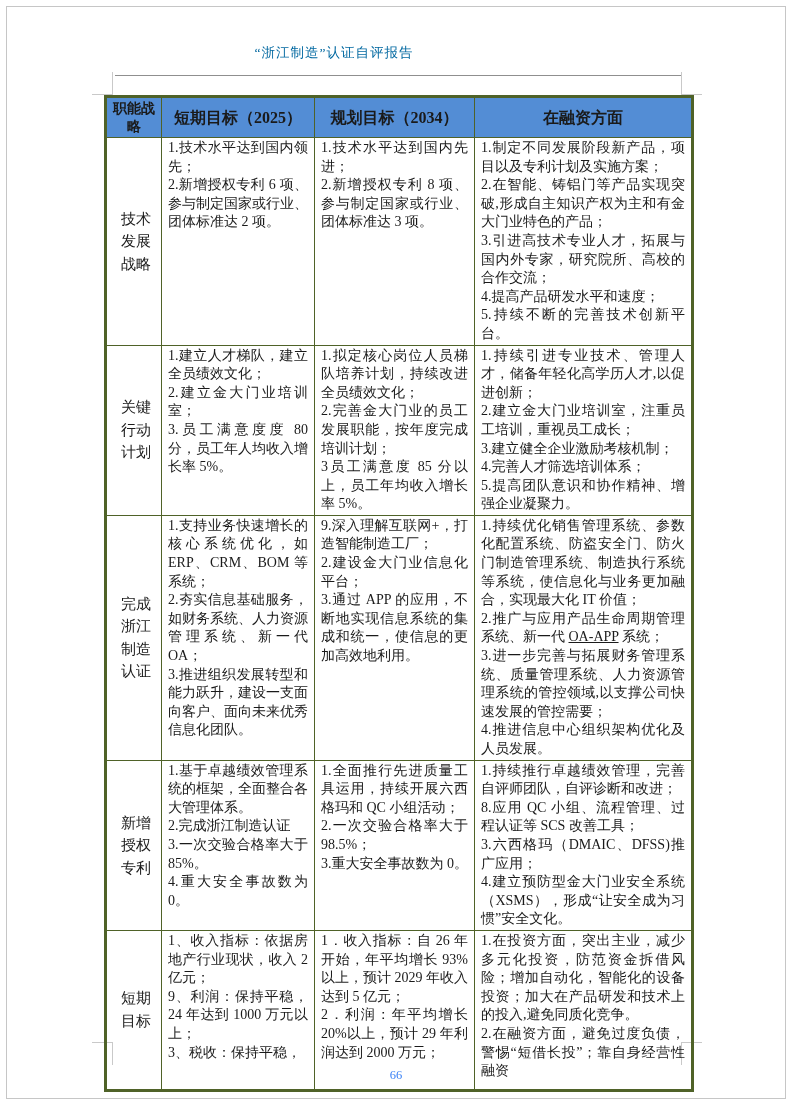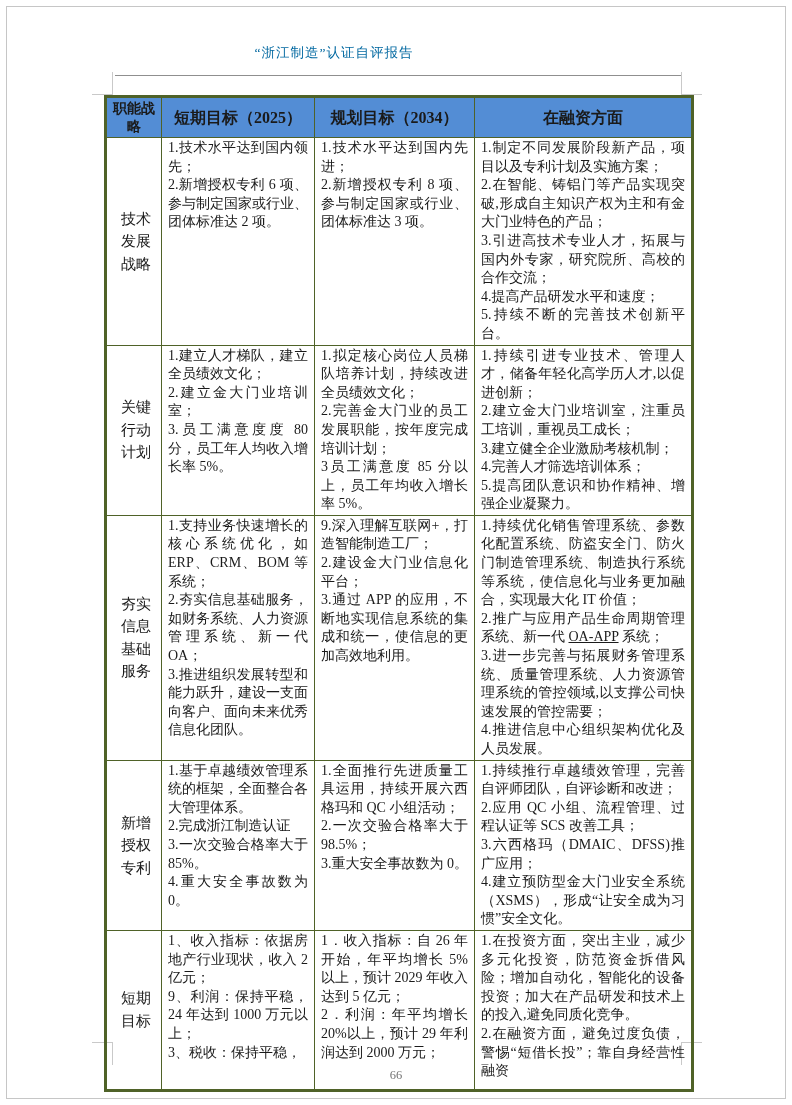--- a/index.html
+++ b/index.html
@@ -85,21 +85,21 @@
     text-decoration-line:underline;
     text-decoration-style:wavy;
     text-decoration-color:#d23f31;
     text-decoration-thickness:1px;
     text-decoration:underline;
   }
   .page-number{
     position:absolute;top:1068px;left:0;width:792px;
     text-align:center;
     font-size:12.5px;
-    color:#737373;
+    color:#3b82f6;
   }
 </style>
 </head>
 <body>
 
 <div class="page-frame"></div>
 
 <div class="doc-title">“浙江制造”认证自评报告</div>
 <div class="header-rule"></div>
 
@@ -156,21 +156,21 @@
         </td>
       <td>
           <div class="cell-text">1.持续引进专业技术、管理人才，储备年轻化高学历人才,以促进创新；
 2.建立金大门业培训室，注重员工培训，重视员工成长；
 3.建立健全企业激励考核机制；
 4.完善人才筛选培训体系；
 5.提高团队意识和协作精神、增强企业凝聚力。</div>
         </td>
     </tr>
     <tr class="r2">
-      <td class="strategy-cell">夯实信息基础服务</td>
+      <td class="strategy-cell">完成浙江制造认证</td>
       <td>
           <div class="cell-text">1.支持业务快速增长的核心系统优化，如 ERP、CRM、BOM 等系统；
 2.夯实信息基础服务，如财务系统、人力资源管理系统、新一代 OA；
 3.推进组织发展转型和能力跃升，建设一支面向客户、面向未来优秀信息化团队。</div>
         </td>
       <td>
           <div class="cell-text">9.深入理解互联网+，打造智能制造工厂；
 2.建设金大门业信息化平台；
 3.通过 APP 的应用，不断地实现信息系统的集成和统一，使信息的更加高效地利用。</div>
         </td>
@@ -189,34 +189,34 @@
 3.一次交验合格率大于85%。
 4.重大安全事故数为0。</div>
         </td>
       <td>
           <div class="cell-text">1.全面推行先进质量工具运用，持续开展六西格玛和 QC 小组活动；
 2.一次交验合格率大于98.5%；
 3.重大安全事故数为 0。</div>
         </td>
       <td>
           <div class="cell-text">1.持续推行卓越绩效管理，完善自评师团队，自评诊断和改进；
-2.应用 QC 小组、流程管理、过程认证等 SCS 改善工具；
+8.应用 QC 小组、流程管理、过程认证等 SCS 改善工具；
 3.六西格玛（DMAIC、DFSS)推广应用；
 4.建立预防型金大门业安全系统（XSMS），形成“让安全成为习惯”安全文化。</div>
         </td>
     </tr>
     <tr class="r4">
       <td class="strategy-cell">短期目标</td>
       <td>
           <div class="cell-text">1、收入指标：依据房地产行业现状，收入 2 亿元；
 9、利润：保持平稳，24 年达到 1000 万元以上；
 3、税收：保持平稳，</div>
         </td>
       <td>
-          <div class="cell-text">1．收入指标：自 26 年开始，年平均增长 5%以上，预计 2029 年收入达到 5 亿元；
+          <div class="cell-text">1．收入指标：自 26 年开始，年平均增长 93%以上，预计 2029 年收入达到 5 亿元；
 2．利润：年平均增长20%以上，预计 29 年利润达到 2000 万元；</div>
         </td>
       <td>
           <div class="cell-text">1.在投资方面，突出主业，减少多元化投资，防范资金拆借风险；增加自动化，智能化的设备投资；加大在产品研发和技术上的投入,避免同质化竞争。
 2.在融资方面，避免过度负债，警惕“短借长投”；靠自身经营性融资</div>
         </td>
     </tr>
   </tbody>
 </table>
 

